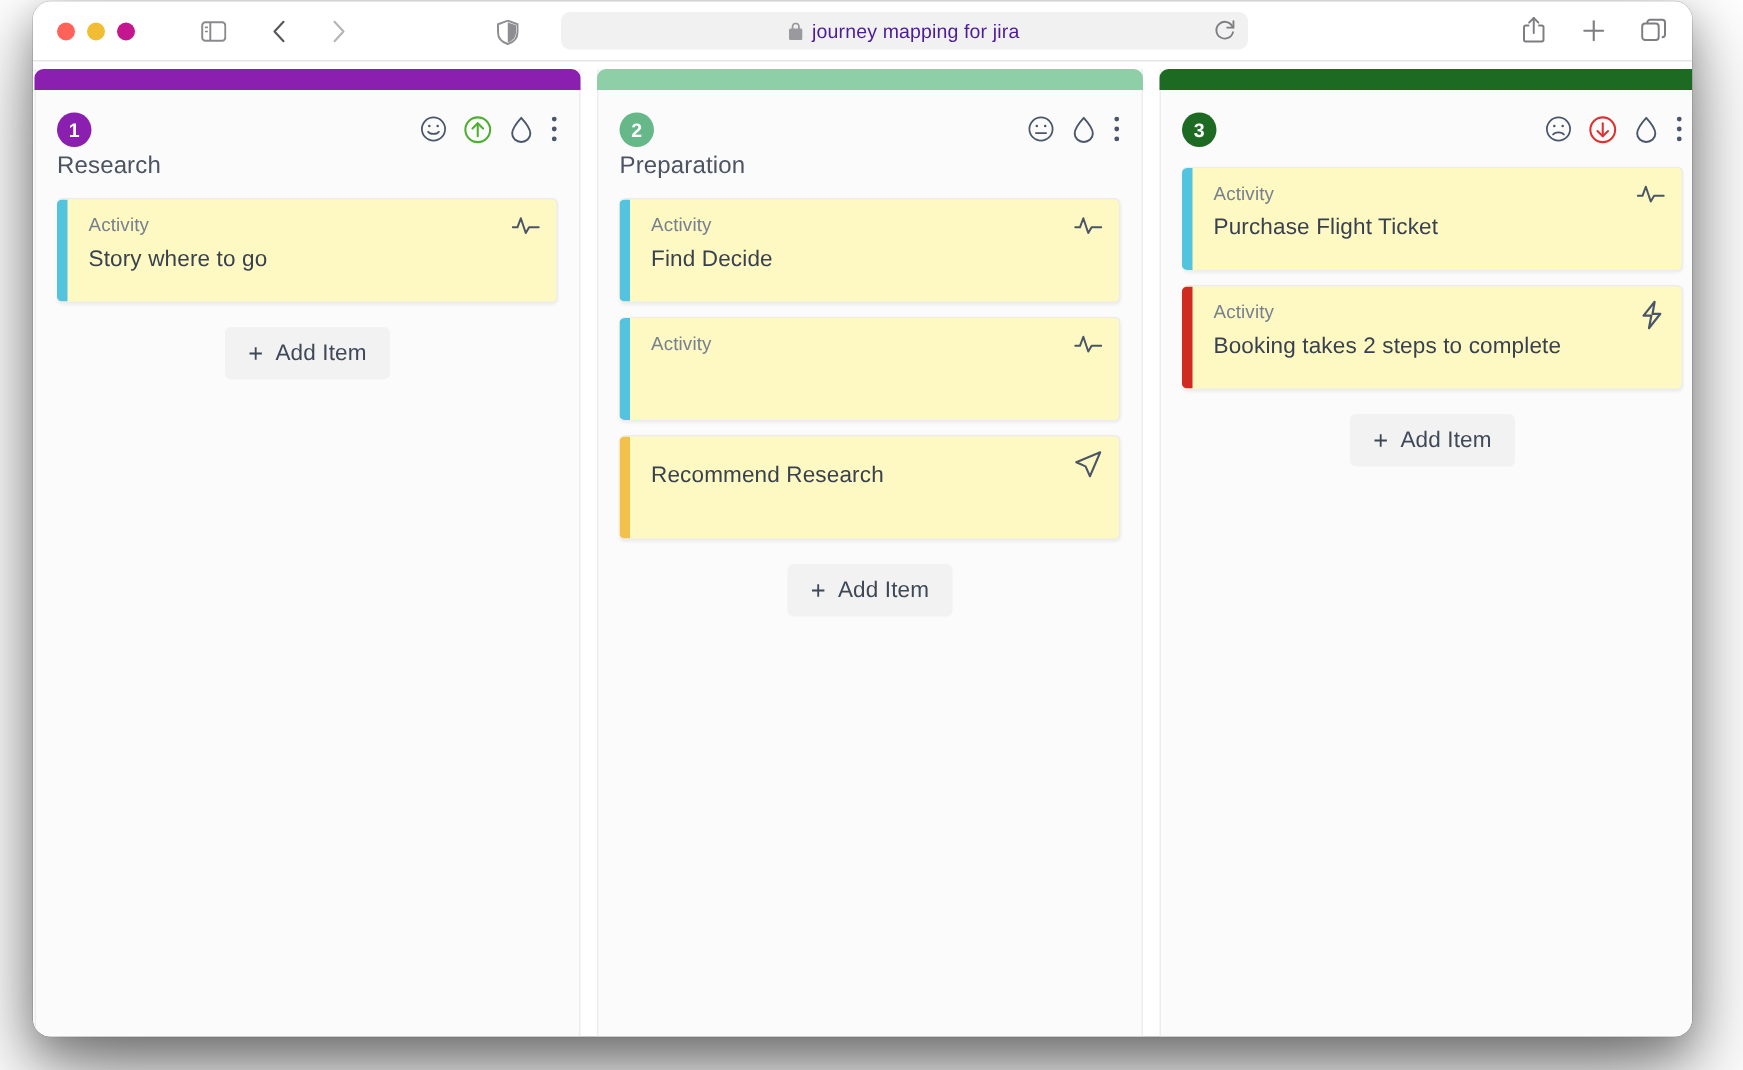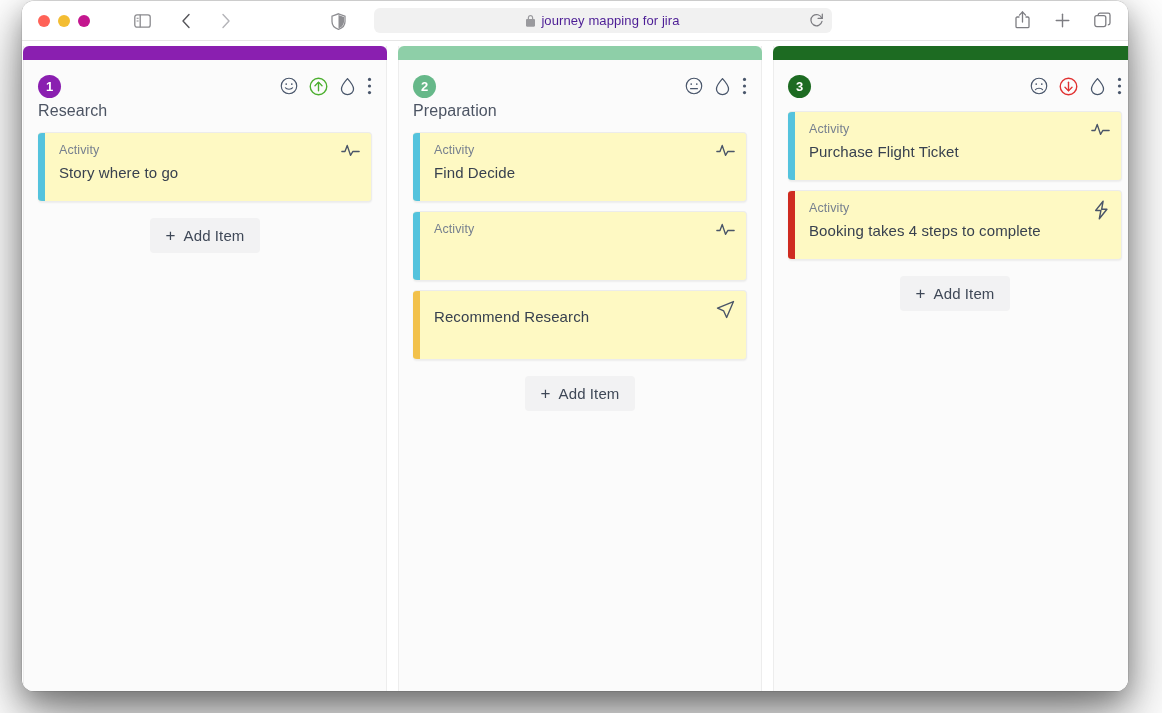--- a/index.html
+++ b/index.html
@@ -498,21 +498,21 @@
     <polyline points="1,10.2 4.6,10.2 7.2,3.2 11,14.6 13.6,10.2 21,10.2"></polyline>
   </svg>
                 </span>
               </div>
             </div>
           </div>
           <div class="card">
             <div class="card-stripe" style="background: rgb(207, 43, 32);"></div>
             <div class="card-body">
               <div class="card-kind"><span>Activity</span></div>
-              <div class="card-title">Booking takes 4 steps to complete</div>
+              <div class="card-title">Booking takes 2 steps to complete</div>
               <div class="card-icon">
                 <span style="display: flex;">
                   <svg width="17" height="20" viewBox="0 0 16 20" fill="none" stroke="#4a5568" stroke-width="1.45" stroke-linejoin="round" stroke-linecap="round">
     <path d="M9.6 1.2 L2.2 10.4 H7.4 L5.8 18.8 L13.4 9.2 H8.2 Z"></path>
   </svg>
                 </span>
               </div>
             </div>
           </div>
           <div class="add-item-wrap">

